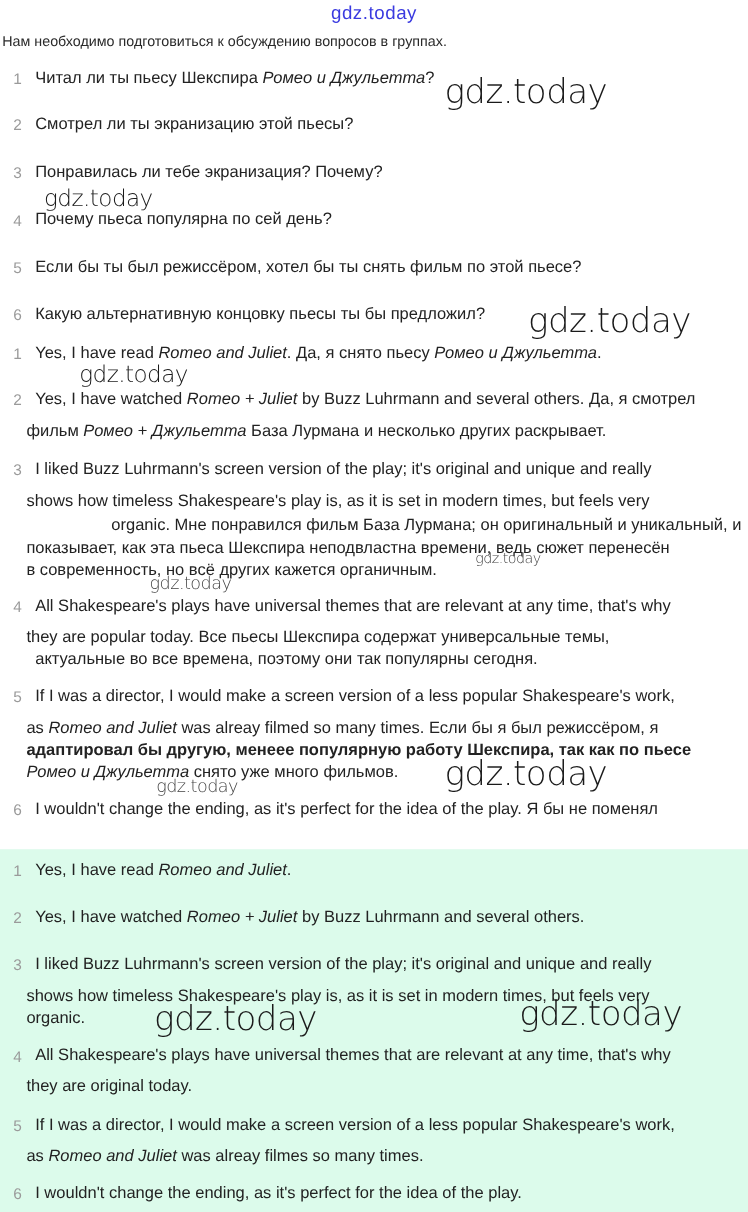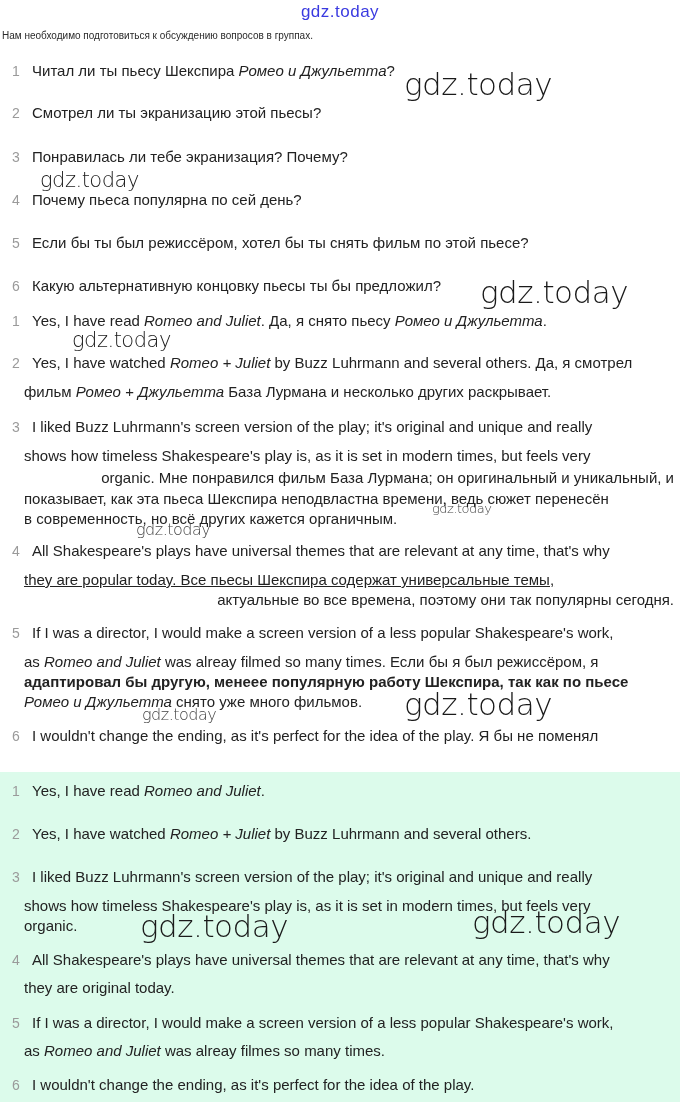--- a/index.html
+++ b/index.html
@@ -4,21 +4,21 @@
   <style>
     * { box-sizing: border-box; margin: 0; padding: 0; }
     html, body { width: 680px; height: 1102px; background: #ffffff; overflow: hidden; }
     body { position: relative; font-family: "Liberation Sans", sans-serif; color: #222222; }
 
     .top-watermark {
       position: absolute; left: 0; top: 2px; width: 680px; text-align: center;
       font-size: 17px; color: #3a3ae0; letter-spacing: 0.5px;
     }
     .intro {
-      position: absolute; left: 2px; top: 30px; font-size: 10px; color: #2a2a2a;
+      position: absolute; left: 2px; top: 30px; font-size: 13px; color: #2a2a2a;
     }
 
     .item { position: absolute; left: 0; width: 680px; font-size: 15px; line-height: 20px; color: #222; }
     .item .num { position: absolute; left: 12px; top: 0; width: 12px; color: #9a9a9a; font-size: 14px; }
     .item .text { position: absolute; left: 32px; right: 6px; top: 0; }
     .item .text i { }
 
     .green-bg {
       position: absolute; left: 0; top: 772px; width: 680px; height: 330px; background: #dcfbeb;
     }
@@ -72,22 +72,22 @@
   <span class="num">3</span>
   <span class="text">I liked Buzz Luhrmann's screen version of the play; it's original and unique and really</span>
   <span class="text" style="left:24px; top:29px;">shows how timeless Shakespeare's play is, as it is set in modern times, but feels very</span>
   <span class="text" style="left:24px; top:51px;text-align:right;">organic. Мне понравился фильм База Лурмана; он оригинальный и уникальный, и</span>
   <span class="text" style="left:24px; top:72px;">показывает, как эта пьеса Шекспира неподвластна времени, ведь сюжет перенесён</span>
   <span class="text" style="left:24px; top:92px;">в современность, но всё других кажется органичным.</span>
 </div>
 <div class="item" style="top:541px">
   <span class="num">4</span>
   <span class="text">All Shakespeare's plays have universal themes that are relevant at any time, that's why</span>
-  <span class="text" style="left:24px; top:29px;text-decoration:underline;">they are popular today. Все пьесы Шекспира содержат универсальные темы,</span>
-  <span class="text" style="left:20px; top:49px;text-align:right;">актуальные во все времена, поэтому они так популярны сегодня.</span>
+  <span class="text" style="left:24px; top:29px;">they are popular today. Все пьесы Шекспира содержат универсальные темы,</span>
+  <span class="text" style="left:32px; top:49px;">актуальные во все времена, поэтому они так популярны сегодня.</span>
 </div>
 <div class="item" style="top:623px">
   <span class="num">5</span>
   <span class="text">If I was a director, I would make a screen version of a less popular Shakespeare's work,</span>
   <span class="text" style="left:24px; top:29px;"><span>as </span><i>Romeo and Juliet</i><span> was alreay filmed so many times. Если бы я был режиссёром, я</span></span>
   <span class="text" style="left:24px; top:49px;font-weight:bold;">адаптировал бы другую, менеее популярную работу Шекспира, так как по пьесе</span>
   <span class="text" style="left:24px; top:69px;"><i>Ромео и Джульетта</i><span> снято уже много фильмов.</span></span>
 </div>
 <div class="item" style="top:726px">
   <span class="num">6</span>

